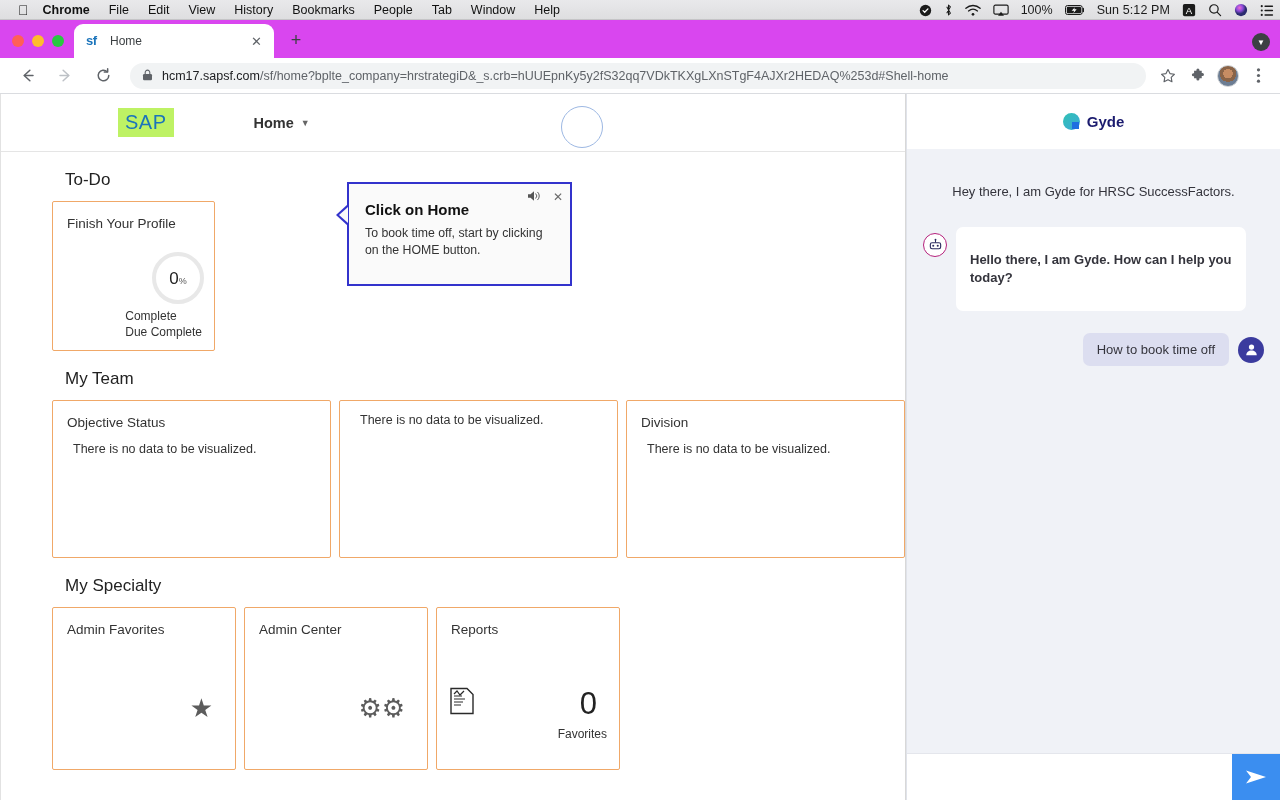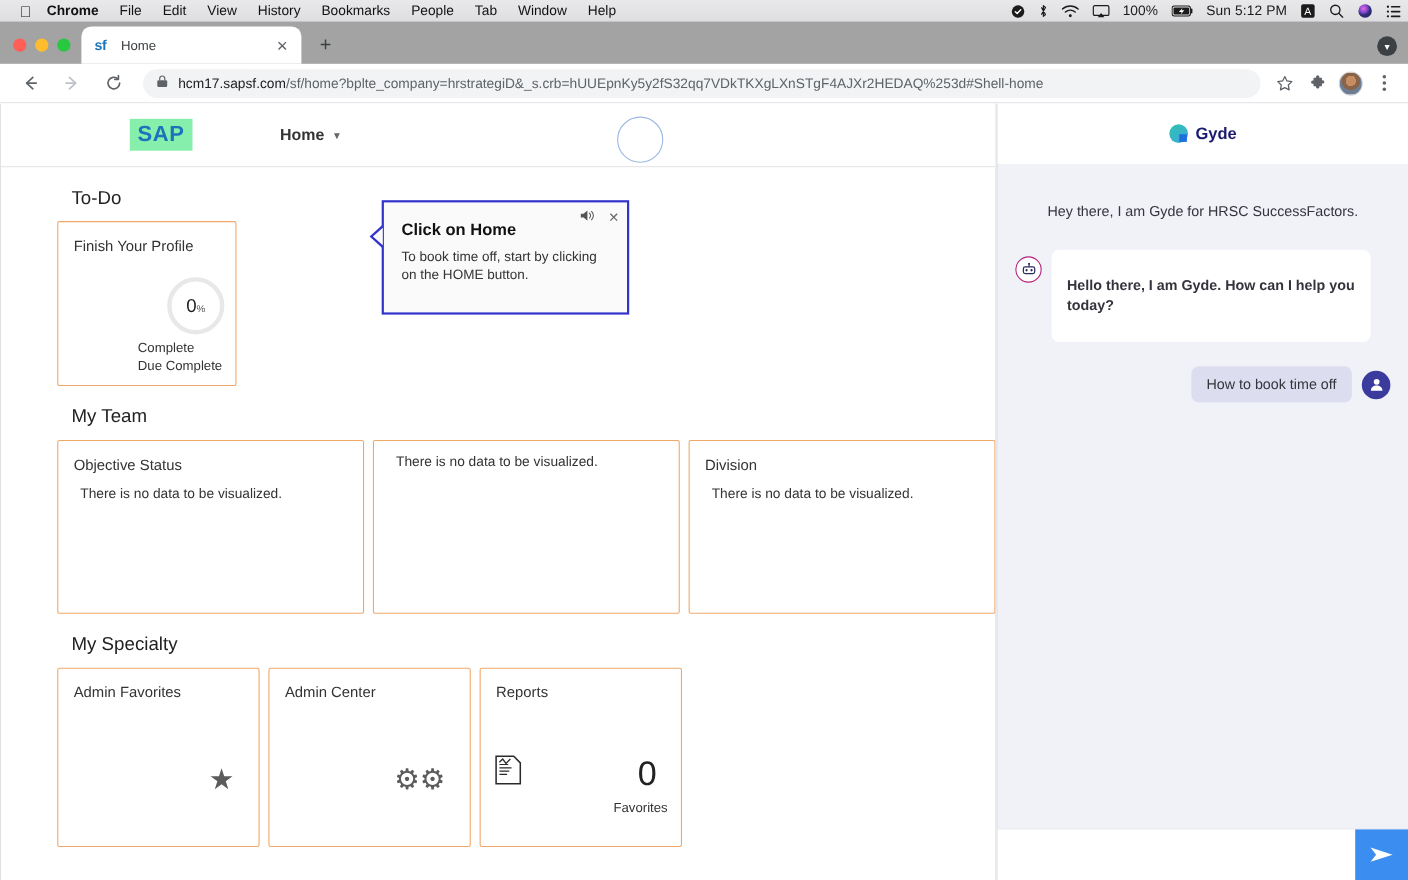--- a/index.html
+++ b/index.html
@@ -27,21 +27,21 @@
     position: absolute; right: 6px; top: 0; height: 20px;
     display: flex; align-items: center; gap: 12px;
     font-size: 12px; color: #1b1b1b;
   }
   .macbar-right .clock { font-size: 12.5px; letter-spacing: .1px; }
   .ic { display: inline-flex; align-items: center; justify-content: center; }
 
   
   .chrome-tabbar {
     height: 38px; width: 100%;
-    background: #a3a3a3;
+    background: #d946ef;
     display: flex; align-items: flex-end;
     position: relative;
   }
   .traffic { display: flex; gap: 8px; align-items: center; padding: 0 10px 11px 12px; }
   .dot { width: 12px; height: 12px; border-radius: 50%; }
   .dot.red { background: #ff5f57; }
   .dot.yellow { background: #febc2e; }
   .dot.green { background: #28c840; }
   .tab {
     width: 200px; height: 34px;
@@ -126,23 +126,23 @@
     overflow: hidden;
   }
   .sap-header {
     height: 58px; width: 100%;
     display: flex; align-items: center;
     position: relative; background: #fff;
     border-bottom: 1px solid #e5e5e5;
   }
   .sap-logo {
     margin-left: 117px;
-    font-size: 20px; font-weight: bold; color: #1b74bb;
+    font-size: 20px; font-weight: normal; color: #1b74bb;
     letter-spacing: .5px;
-    background: #86efac; padding: 3px 7px;
+    background: #bef264; padding: 3px 7px;
   }
   .sap-nav {
     margin-left: 80px;
     font-size: 14.5px; color: #333; font-weight: 600;
     display: flex; align-items: center; gap: 7px;
   }
   .caret-dn { font-size: 9px; color: #666; }
   .sap-circle {
     position: absolute; left: 560px; top: 12px;
     width: 42px; height: 42px; border-radius: 50%;

